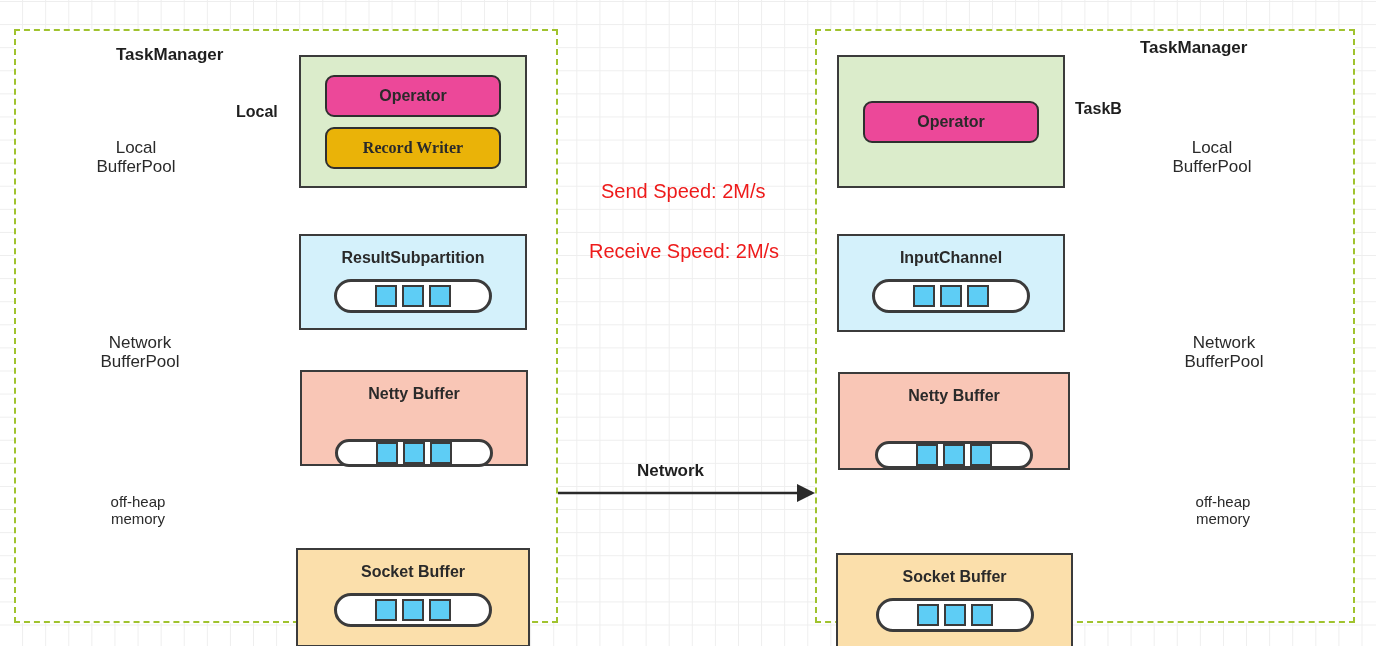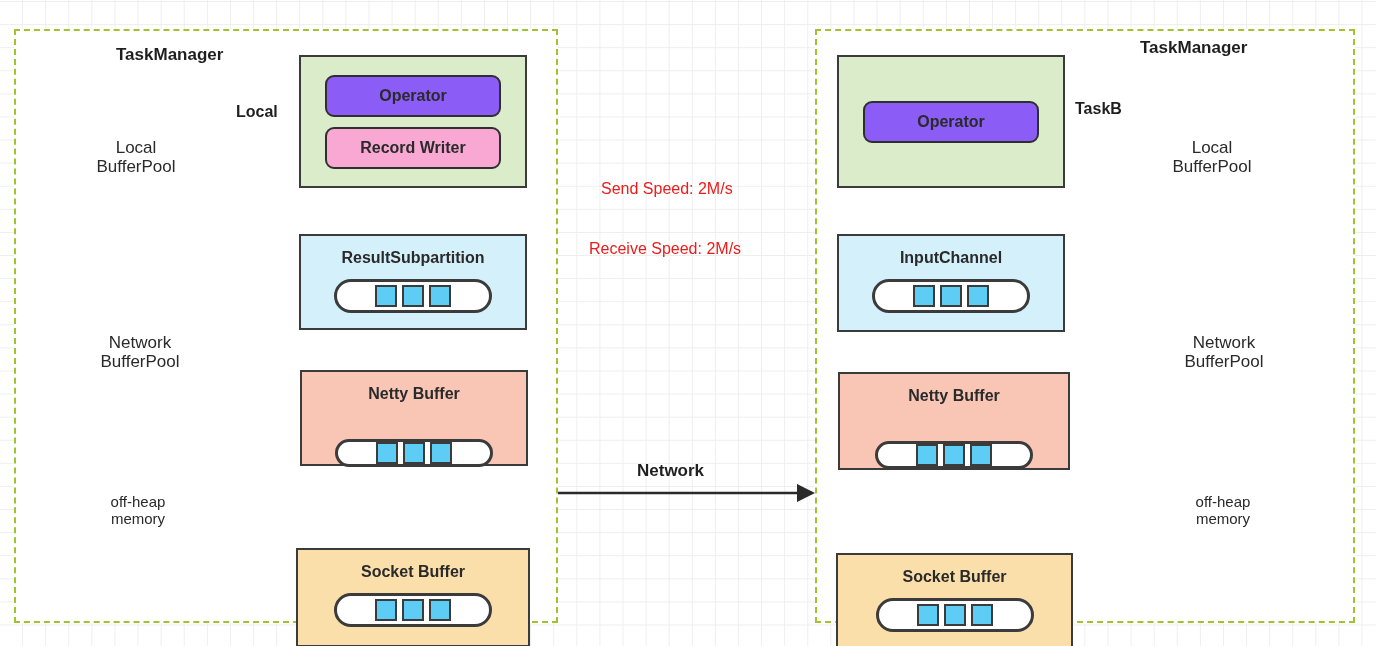--- a/index.html
+++ b/index.html
@@ -72,22 +72,22 @@
     border: 2.5px solid #2f2f2f;
     border-radius: 9px;
     display: flex;
     align-items: center;
     justify-content: center;
     font-weight: bold;
     font-size: 16px;
     color: #2a2a2a;
     box-sizing: border-box;
   }
-  .op-inner.light { background: #8b5cf6; }
-  .op-inner.dark  { background: #f9a8d4; }
+  .op-inner.light { background: #ec4899; }
+  .op-inner.dark  { background: #eab308; font-family: Liberation Serif, serif; }
 
   
   .buf-box {
     border: 2px solid #3b3b3b;
     display: flex;
     flex-direction: column;
     align-items: center;
   }
   .buf-box .title {
     font-weight: bold;
@@ -148,21 +148,21 @@
     font-size: 15px;
     color: #2a2a2a;
     line-height: 1.15;
     text-align: center;
   }
 
   
   .speed-label {
     position: absolute;
     color: #ee1b1b;
-    font-size: 16px;
+    font-size: 20px;
     white-space: nowrap;
   }
   .network-label {
     position: absolute;
     font-weight: bold;
     font-size: 17px;
     color: #1f1f1f;
     white-space: nowrap;
   }
 </style>

